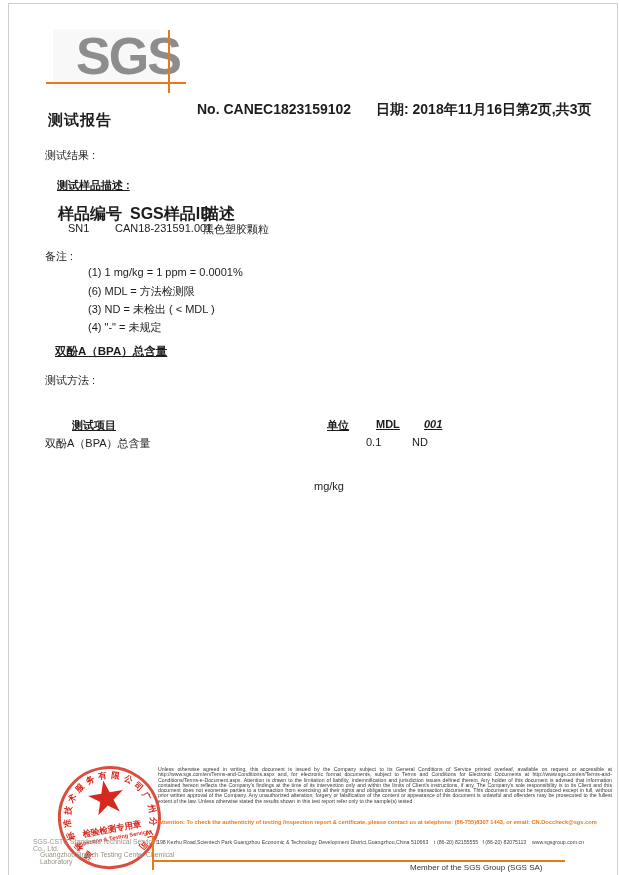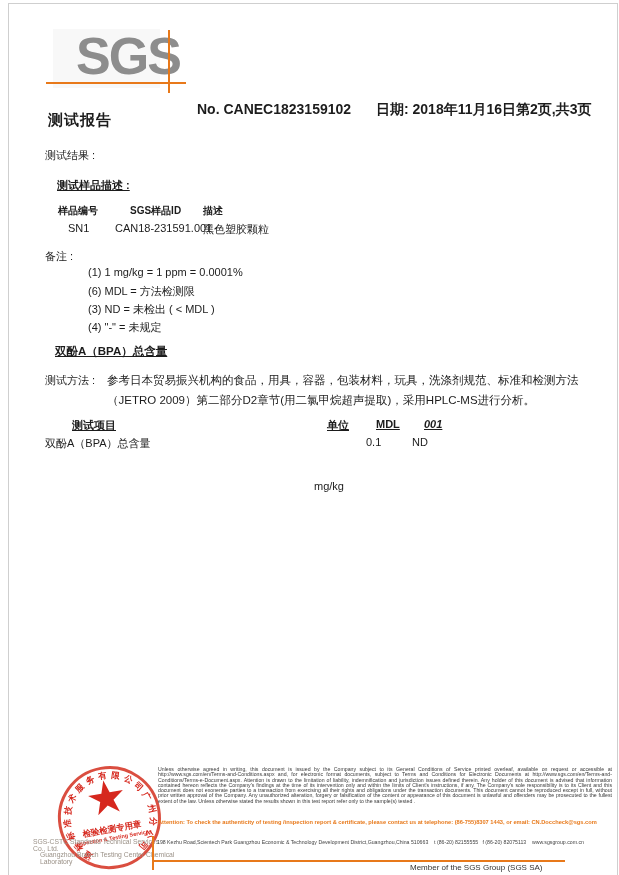--- a/index.html
+++ b/index.html
@@ -17,21 +17,21 @@
   .logo-text{left:76px;top:30px;font-weight:bold;font-size:52px;line-height:52px;
              letter-spacing:-2px;color:#8d8d8d;}
   .logo-hline{left:46px;top:82px;width:140px;height:2px;}
   .logo-vline{left:168px;top:30px;width:2px;height:63px;}
 
   .title{left:48px;top:111px;font-size:15px;font-weight:bold;letter-spacing:1px;}
   .hmeta{top:101px;font-size:14px;}
   .sec-label{left:45px;font-size:11px;}
 
   
-  .st-h{top:204px;font-size:10px;font-weight:bold;}
+  .st-h{top:204px;font-size:16px;font-weight:bold;}
   .st-r{top:222px;font-size:11px;}
 
   
   .remark{left:88px;font-size:11px;}
 
   .bpa-head{left:55px;top:344px;font-size:11.5px;font-weight:bold;text-decoration:underline;}
   .method-label{left:45px;top:373px;font-size:11px;}
   .method-text{left:107px;top:370px;width:476px;font-size:11.5px;line-height:20px;}
 
   
@@ -98,21 +98,20 @@
   <div class="abs st-r" style="left:203px;">黑色塑胶颗粒</div>
 
   <div class="abs sec-label" style="top:249px;">备注 :</div>
   <div class="abs remark" style="top:266px;">(1) 1 mg/kg = 1 ppm = 0.0001%</div>
   <div class="abs remark" style="top:284px;">(6) MDL = 方法检测限</div>
   <div class="abs remark" style="top:302px;">(3) ND = 未检出 ( &lt; MDL )</div>
   <div class="abs remark" style="top:320px;">(4) "-" = 未规定</div>
 
   <div class="abs bpa-head">双酚A（BPA）总含量</div>
   <div class="abs method-label">测试方法 :</div>
-  <div class="abs method-text">参考日本贸易振兴机构的食品，用具，容器，包装材料，玩具，洗涤剂规范、标准和检测方法（JETRO 2009）第二部分D2章节(用二氯甲烷超声提取)，采用HPLC-MS进行分析。</div>
 
   <div class="abs rt-h u" style="left:60px;">测试项目</div>
   <div class="abs rt-h u" style="left:315px;">单位</div>
   <div class="abs rt-h u" style="left:364px;">MDL</div>
   <div class="abs rt-h u it" style="left:412px;">001</div>
 
   <div class="abs rt-r" style="left:45px;">双酚A（BPA）总含量</div>
   <div class="abs rt-r" style="left:314px;margin-top:44px;">mg/kg</div>
   <div class="abs rt-r" style="left:366px;">0.1</div>
   <div class="abs rt-r" style="left:412px;">ND</div>

